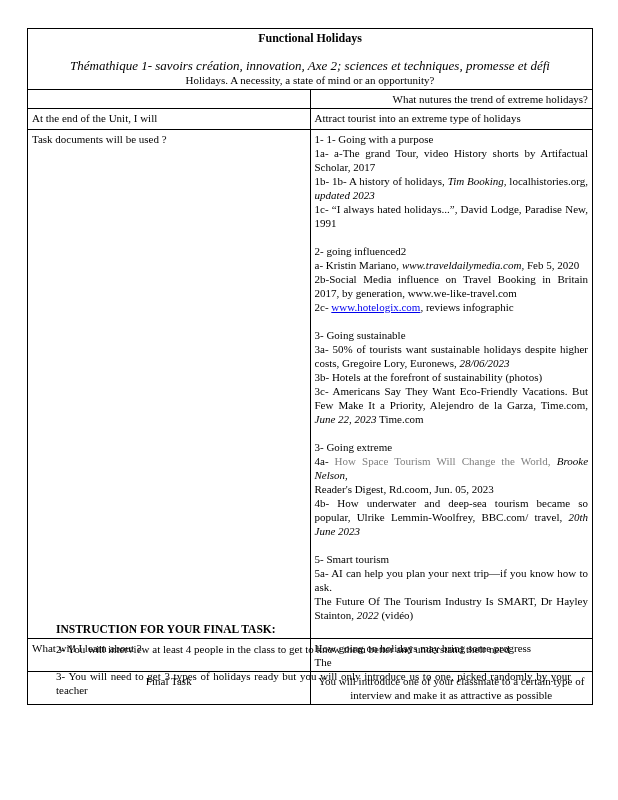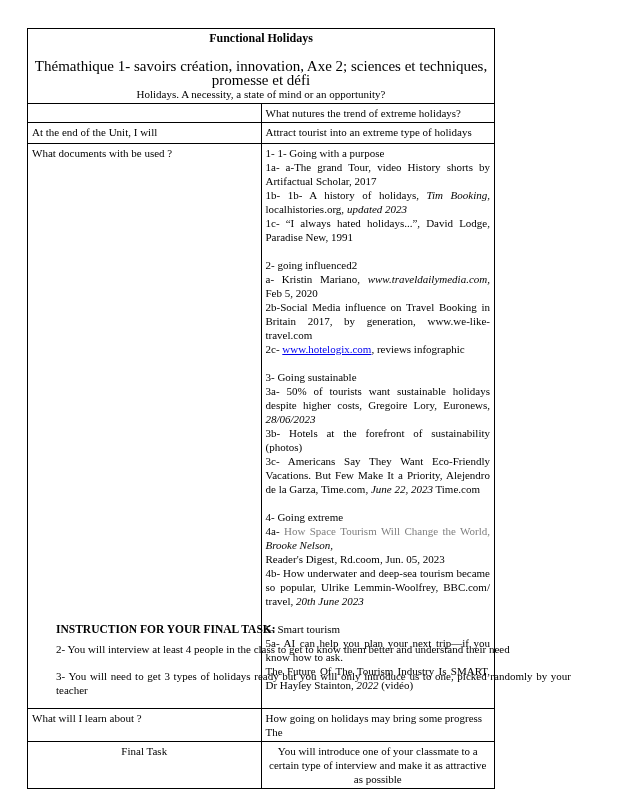--- a/index.html
+++ b/index.html
@@ -3,33 +3,33 @@
 <meta charset="utf-8">
 <style>
   * { margin:0; padding:0; box-sizing:border-box; }
   html,body { background:#e8e8e8; }
   body { font-family:"Liberation Serif", serif; color:#000; }
   .page {
     position:relative; width:618px; height:800px; background:#ffffff;
     font-size:11px; line-height:14px; overflow:hidden;
   }
   table.unit-table {
-    position:absolute; left:27px; top:28px; width:468px;
+    position:absolute; left:27px; top:28px; width:566px;
     border-collapse:collapse; table-layout:fixed;
   }
   table.unit-table td {
     border:1px solid #000; vertical-align:top; padding:2px 4px;
   }
   td.col-left { width:206px; }
   .header-cell { text-align:center; padding:2px 4px; height:60px; }
   .doc-title { font-weight:bold; font-size:12px; }
   .blank-line { height:14px; }
-  .subtitle-fr { font-size:15px; }
+  .subtitle-fr { font-style:italic; font-size:13px; }
   .subtitle-en { font-size:11px; }
-  .cell-center { text-align:left; }
+  .cell-center { text-align:right; }
   .cell-justify { text-align:justify; }
   tr.row-question td { height:18px; }
   tr.row-unit td { height:21px; }
   tr.row-learn td { height:30px;margin-left:24px; }
   tr.row-final td { height:33px;text-align:center; }
   .doc-line { min-height:14px; text-align:justify; }
   .doc-line.blank { height:14px; }
   .doc-line .b { font-weight:normal; }
   .doc-line .i { font-style:italic; }
   .doc-line .gray { color:var(--gray-text, #7f7f7f); }
@@ -67,38 +67,38 @@
       <td class="col-left"></td>
       <td class="cell-center">What nutures the trend of extreme holidays?</td>
     </tr>
 
     <tr class="row-unit">
       <td class="col-left">At the end of the Unit, I will</td>
       <td>Attract tourist into an extreme type of holidays</td>
     </tr>
 
     <tr>
-      <td class="col-left">What documents with be used ?</td>
+      <td class="col-left">Task documents will be used ?</td>
       <td>
             <div class="doc-line"><span class="b">1- 1- Going with a purpose</span></div>
             <div class="doc-line"><span>1a- a-The grand Tour, video History shorts by Artifactual Scholar, 2017</span></div>
             <div class="doc-line"><span>1b- 1b- A history of holidays, </span><span class="i">Tim Booking</span><span>, localhistories.org, </span><span class="i">updated 2023</span></div>
             <div class="doc-line"><span>1c-  “I always hated holidays...”, David Lodge, Paradise New, 1991</span></div>
             <div class="doc-line blank">&nbsp;</div>
             <div class="doc-line"><span class="b">2- going influenced2</span></div>
             <div class="doc-line"><span>a- Kristin Mariano, </span><span class="i">www.traveldailymedia.com,</span><span> Feb 5, 2020</span></div>
             <div class="doc-line"><span>2b-Social Media influence on Travel Booking in Britain 2017, by generation, www.we-like-travel.com</span></div>
             <div class="doc-line"><span>2c- </span><span class="link">www.hotelogix.com</span><span>, reviews infographic</span></div>
             <div class="doc-line blank">&nbsp;</div>
             <div class="doc-line"><span class="b">3- Going sustainable</span></div>
             <div class="doc-line"><span>3a- 50% of tourists want sustainable holidays despite higher costs, Gregoire Lory, Euronews, </span><span class="i">28/06/2023</span></div>
             <div class="doc-line"><span>3b- Hotels at the forefront of sustainability (photos)</span></div>
             <div class="doc-line"><span>3c- Americans Say They Want Eco-Friendly Vacations. But Few Make It a Priority, Alejendro de la Garza, Time.com, </span><span class="i">June 22, 2023</span><span> Time.com</span></div>
             <div class="doc-line blank">&nbsp;</div>
-            <div class="doc-line"><span class="b">4- Going extreme</span></div>
+            <div class="doc-line"><span class="b">3- Going extreme</span></div>
             <div class="doc-line"><span>4a- </span><span class="gray">How Space Tourism Will Change the World, </span><span class="i">Brooke Nelson,</span></div>
             <div class="doc-line"><span>Reader's Digest, Rd.coom, Jun. 05, 2023</span></div>
             <div class="doc-line"><span>4b- How underwater and deep-sea tourism became so popular, Ulrike Lemmin-Woolfrey, BBC.com/ travel, </span><span class="i">20th June 2023</span></div>
             <div class="doc-line blank">&nbsp;</div>
             <div class="doc-line"><span class="b">5- Smart tourism</span></div>
             <div class="doc-line"><span>5a- AI can help you plan your next trip—if you know how to ask.</span></div>
             <div class="doc-line"><span>The Future Of The Tourism Industry Is SMART, Dr Hayley Stainton, </span><span class="i">2022</span><span> (vidéo)</span></div>
             <div class="doc-line blank">&nbsp;</div>
           </td>
     </tr>

